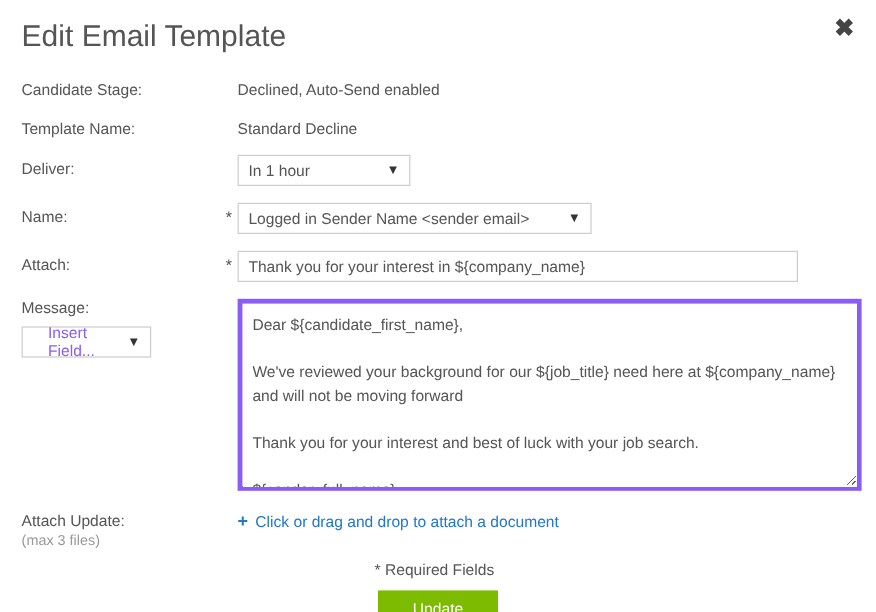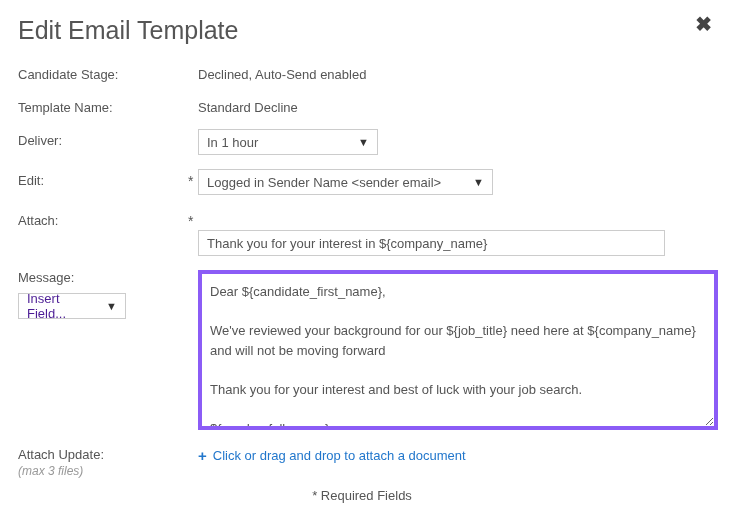--- a/index.html
+++ b/index.html
@@ -65,32 +65,31 @@
     background: #fff;
     height: 26px;
     padding: 0 8px;
     cursor: pointer;
   }
   .select .caret {
     font-size: 11px;
     color: #333;
     margin-left: 8px;
   }
-  .sel-deliver { width: 180px; gap: 32px; }
+  .sel-deliver { width: 144px; gap: 32px; }
   .sel-from { width: 295px; }
   .sel-insert { width: 108px; margin-top: 8px; }
-  .sel-insert .txt { color: #4c1d95; }
+  .sel-insert .txt { color: #8b5cf6; margin-left: 13px; }
   input[type=text].subject {
     width: 467px;
     height: 26px;
     border: 1px solid #ccc;
     padding: 0 8px;
     font: inherit;
     color: #555;
-    margin-top: 21px;
   }
   textarea.msg {
     width: 520px;
     height: 160px;
     border: 4px solid #8b5cf6;
     padding: 8px;
     font: inherit;
     color: #555;
     resize: both;
     line-height: 1.5;
@@ -102,21 +101,20 @@
     align-items: center;
     gap: 6px;
   }
   .attach-link .plus {
     color: #2277cc;
     font-weight: bold;
     font-size: 15px;
   }
   .note {
     color: #999;
-    font-style: italic;
     font-size: 12px;
     margin-top: 2px;
   }
   .footer {
     display: flex;
     align-items: center;
     justify-content: center;
     gap: 10px;
     margin-top: 10px;
     flex-direction: column;
@@ -160,21 +158,21 @@
     <div class="req"></div>
     <div class="fld" style="padding-top:0">
       <div class="select sel-deliver">
         <span class="txt">In 1 hour</span>
         <span class="caret">▼</span>
       </div>
     </div>
   </div>
 
   <div class="row">
-    <div class="lbl">Edit:</div>
+    <div class="lbl">Name:</div>
     <div class="req">*</div>
     <div class="fld" style="padding-top:0">
       <div class="select sel-from">
         <span class="txt">Logged in Sender Name &lt;sender email&gt;</span>
         <span class="caret">▼</span>
       </div>
     </div>
   </div>
 
   <div class="row">

